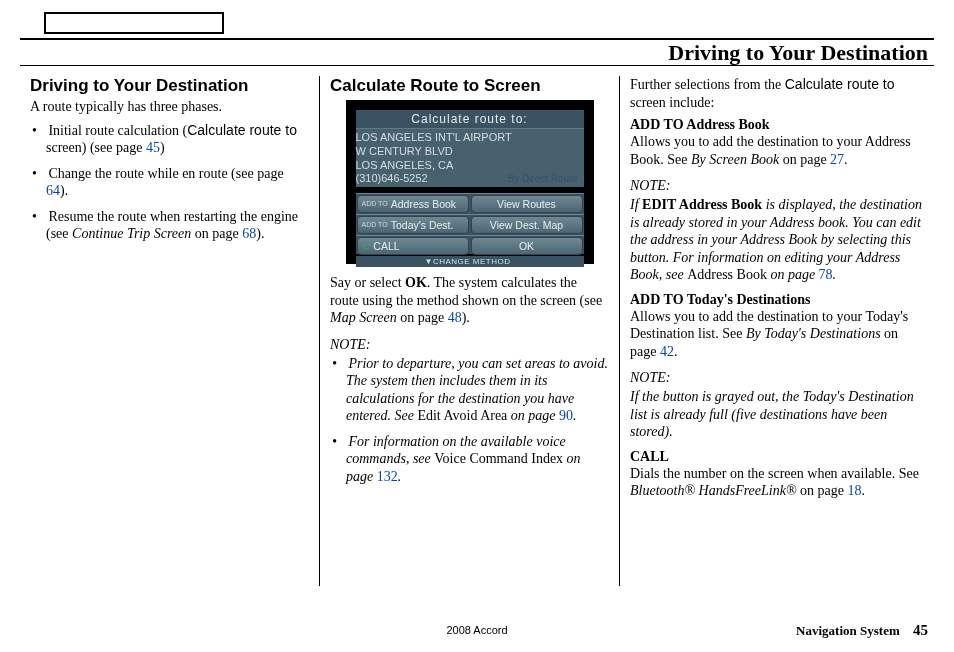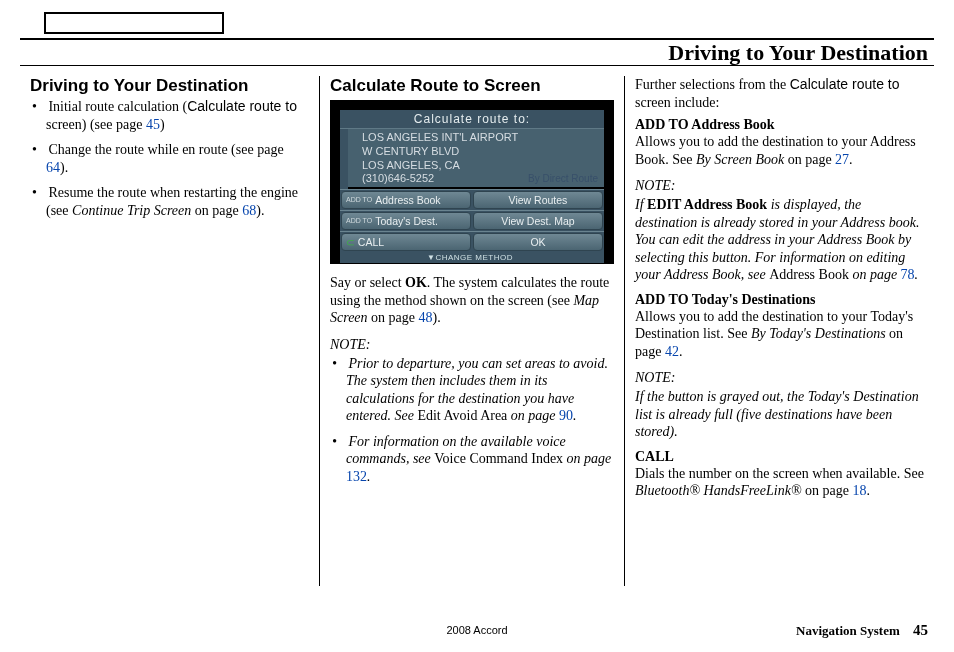--- a/index.html
+++ b/index.html
@@ -79,21 +79,21 @@
   .footer-right {
     position: absolute;
     right: 6px;
     font-weight: bold;
     font-size: 13px;
   }
   .footer-page { font-size: 15px; margin-left: 10px; }
 
   
   .nav-screen {
-    width: 284px;
+    width: 248px;
     height: 164px;
     border: 10px solid #000;
     background: #3a5262;
     color: #d6dde2;
     font-family: "Arial Narrow", Arial, sans-serif;
     font-size: 11px;
     margin: 4px auto 10px auto;
     display: flex;
     flex-direction: column;
   }
@@ -101,25 +101,24 @@
     text-align: center;
     background: #3a5262;
     color: #e4ecee;
     font-size: 12px;
     letter-spacing: 1px;
     padding: 2px 0 2px 0;
     border-bottom: 1px solid #5f7986;
   }
   .nav-info {
     background: #47616f;
-    padding: 2px 6px 1px 14px;
+    padding: 2px 6px 1px 0;
     line-height: 1.25;
     position: relative;
-    border-bottom: 2px solid #000000;
-    margin-left: 8px;
+    border-bottom: 6px solid #000000;
   }
   .nav-info .direct {
     position: absolute;
     right: 6px;
     bottom: 2px;
     color: #38506a;
     font-size: 10px;
   }
   .nav-btn-row {
     display: flex;
@@ -158,20 +157,21 @@
 <div class="top-box"></div>
 
 <div class="header-rule">
   <span class="header-title">Driving to Your Destination</span>
 </div>
 
 <div class="columns">
 
   <div class="col col1">
     <div class="section-title">Driving to Your Destination</div>
+    <div class="para">A route typically has three phases.</div>
     <ul class="bullets">
       <li>
         <span>Initial route calculation (</span><span class="sans">Calculate route to</span><span> screen) (see page </span><span class="link">45</span><span>)</span>
       </li>
       <li>
         <span>Change the route while en route (see page </span><span class="link">64</span><span>).</span>
       </li>
       <li>
         <span>Resume the route when restarting the engine (see </span><span class="italic">Continue Trip Screen</span><span> on page </span><span class="link">68</span><span>).</span>
       </li>

